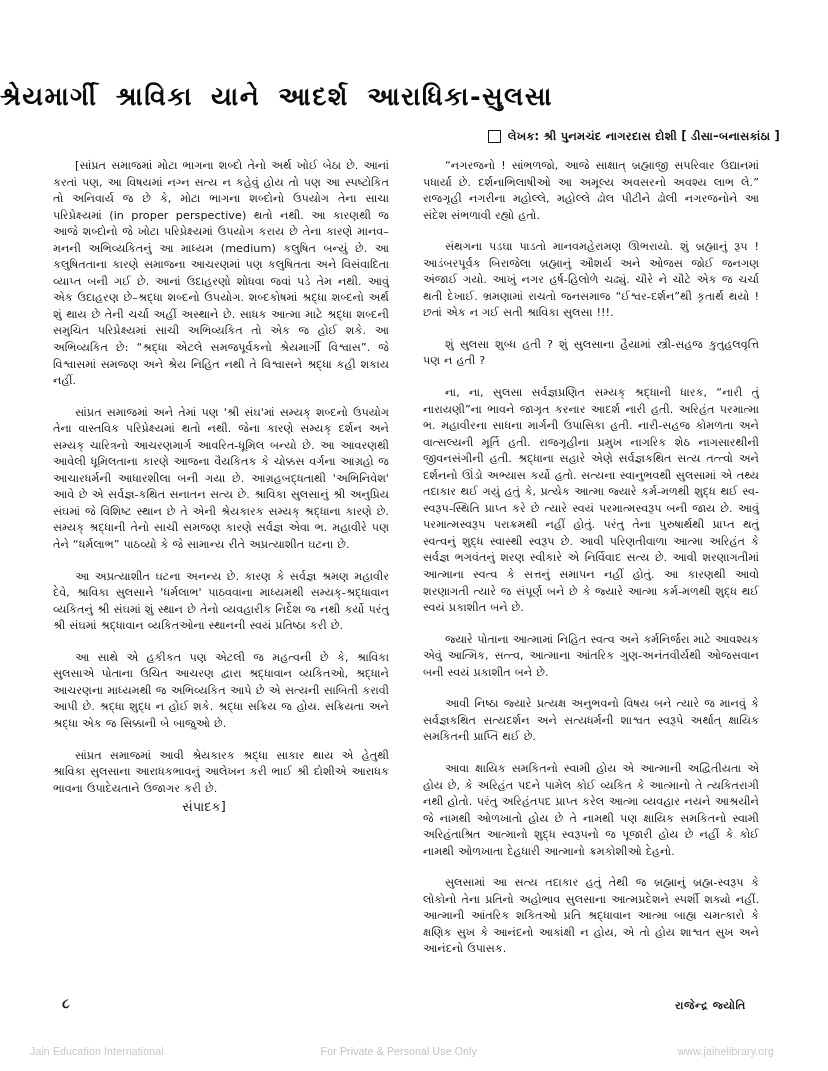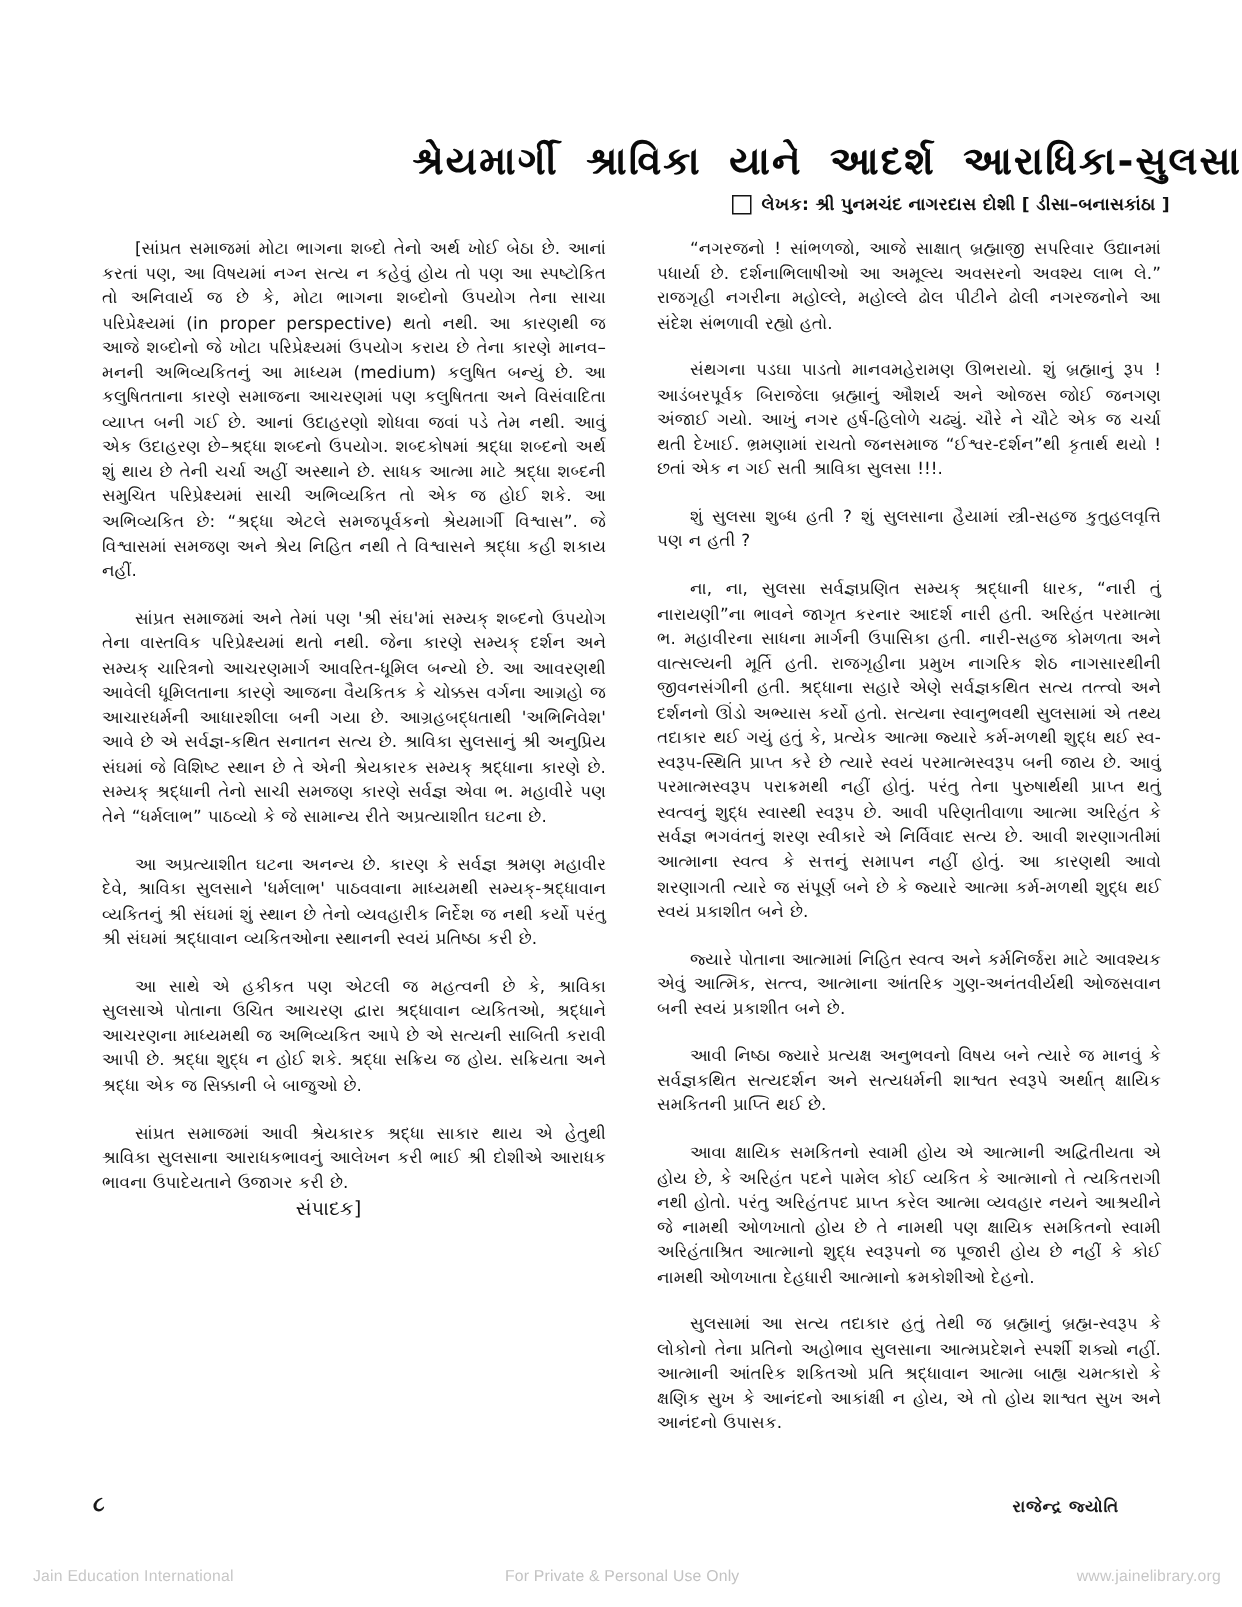--- a/index.html
+++ b/index.html
@@ -17,23 +17,23 @@
     height: 1071px;
     background: #ffffff;
     overflow: hidden;
     box-sizing: border-box;
   }
 
   
   .title-block {
     position: absolute;
     left: 0;
-    top: 94px;
+    top: 82px;
     width: 828px;
-    text-align: right;
+    text-align: left;
   }
   .doc-title {
     font-family: "DejaVu Sans", sans-serif;
     font-size: 25.5px;
     font-weight: 700;
     letter-spacing: 1.4px;
     word-spacing: 8px;
     color: #0a0a0a;
     line-height: 1.15;
     white-space: nowrap;
@@ -64,21 +64,21 @@
     font-size: 11.5px;
     font-weight: 700;
     color: #111111;
     letter-spacing: 0.2px;
     white-space: nowrap;
   }
 
   
   .columns {
     position: absolute;
-    left: 68px;
+    left: 53px;
     top: 158px;
     width: 706px;
     height: 800px;
     display: flex;
     gap: 34px;
   }
   .col {
     width: 336px;
     flex: 0 0 336px;
   }
@@ -128,24 +128,24 @@
     font-weight: 700;
     color: #1a1a1a;
     letter-spacing: 0.6px;
     padding-right: 22px;
     margin-left: 24px;
   }
 
   
   .scan-footer {
     position: absolute;
-    left: 16px;
+    left: 0;
     bottom: 14px;
     width: 804px;
-    padding: 0 6px;
+    padding: 0 30px;
     box-sizing: border-box;
     display: flex;
     justify-content: space-between;
     align-items: center;
     font-family: "Liberation Sans", sans-serif;
     font-size: 10.5px;
     color: #c7c7c7;
     letter-spacing: 0.15px;
   }
   .scan-footer .mid { color: #c2c2c2; }

